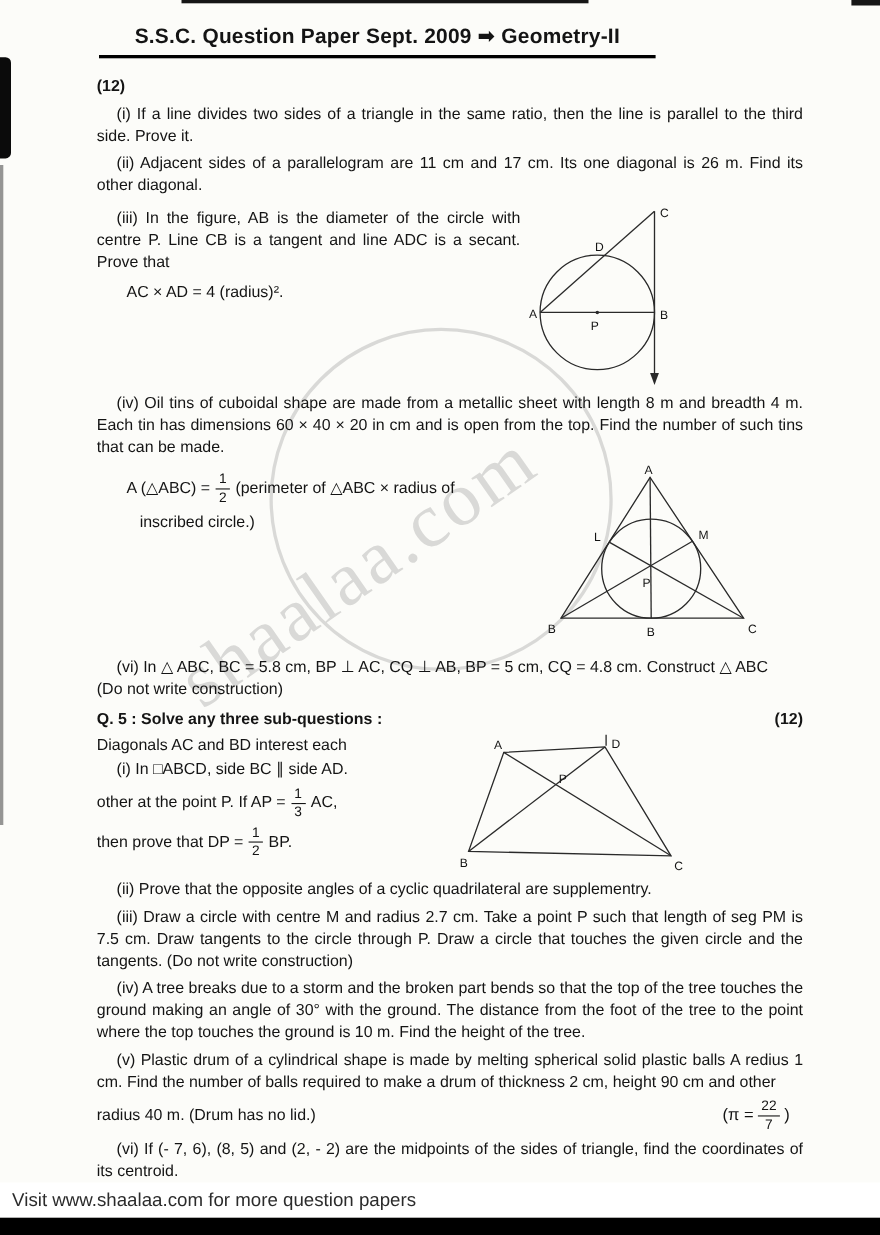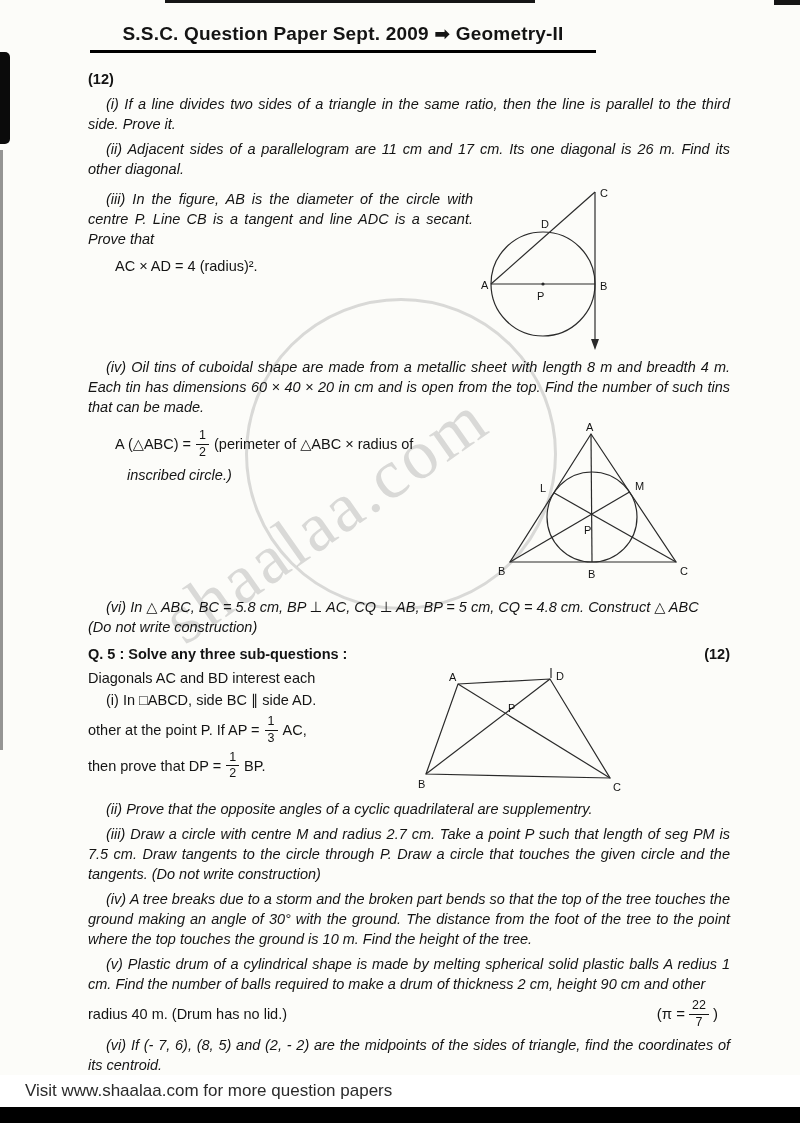--- a/index.html
+++ b/index.html
@@ -37,21 +37,21 @@
   .header {
     position:absolute; top:22px; left:90px; width:506px;
     text-align:center; font-size:19px; font-weight:700; letter-spacing:0.2px;
     padding-bottom:5px; border-bottom:3.5px solid #000;
   }
 
   
   .content { position:absolute; top:62px; left:88px; width:642px; font-size:14.5px; line-height:20px; }
 
   .qhead { display:flex; justify-content:space-between; font-weight:700; margin:7px 0 2px; }
-  .para { margin:5px 0; text-indent:18px; text-align:justify;font-style:italic; }
+  .para { margin:5px 0; text-indent:18px; text-align:justify; }
   .para.noind { text-indent:0; text-align:left; }
   .row { display:flex; align-items:flex-start; }
 
   .w385 { width:385px; }
   .w400 { width:400px; }
   .w315 { width:315px; }
   .fig { flex:0 0 auto; margin-left:8px; }
   .fig-trap { margin-left:15px; }
 
   .eq { margin:7px 0 3px 27px; text-align:left; }
@@ -71,21 +71,21 @@
   .fig svg { display:block; }
   .fig svg line, .fig svg circle, .fig svg path { stroke:#2a2a2a; stroke-width:1.2; fill:none; }
   .fig svg polygon { fill:#2a2a2a; stroke:none; }
   .fig svg circle.dot { fill:#2a2a2a; stroke:none; }
   .fig svg text { font-size:11px; fill:#141414; font-family:"Liberation Sans",sans-serif; }
 
   
   .footer-strip {
     position:absolute; left:0; right:0; bottom:16px; height:32px;
     background:#ffffff; display:flex; align-items:center;
-    padding-left:25px; font-size:17px; color:#2b2b2b;
+    padding-left:11px; font-size:17px; color:#2b2b2b;
   }
   .bottom-bar { position:absolute; left:0; right:0; bottom:0; height:16px; background:#000; }
 </style>
 </head>
 <body>
 
 <div class="page">
 
   <div class="art-left-blob"></div>
   <div class="art-left-line"></div>

